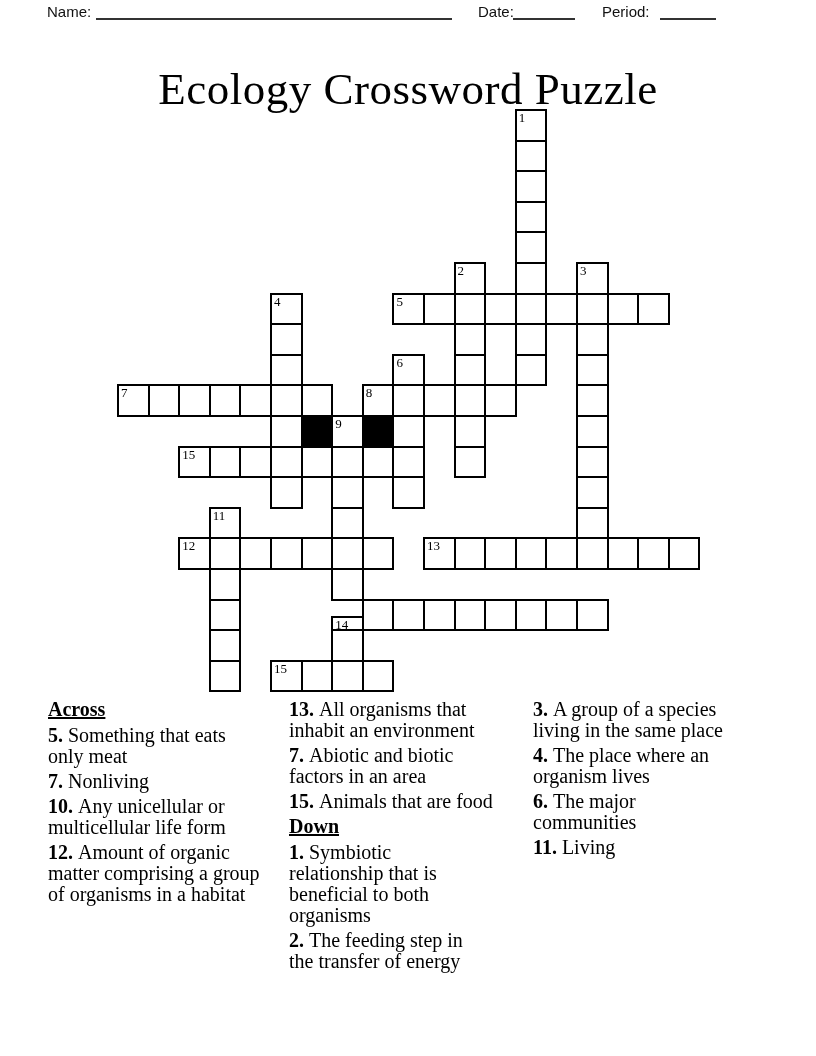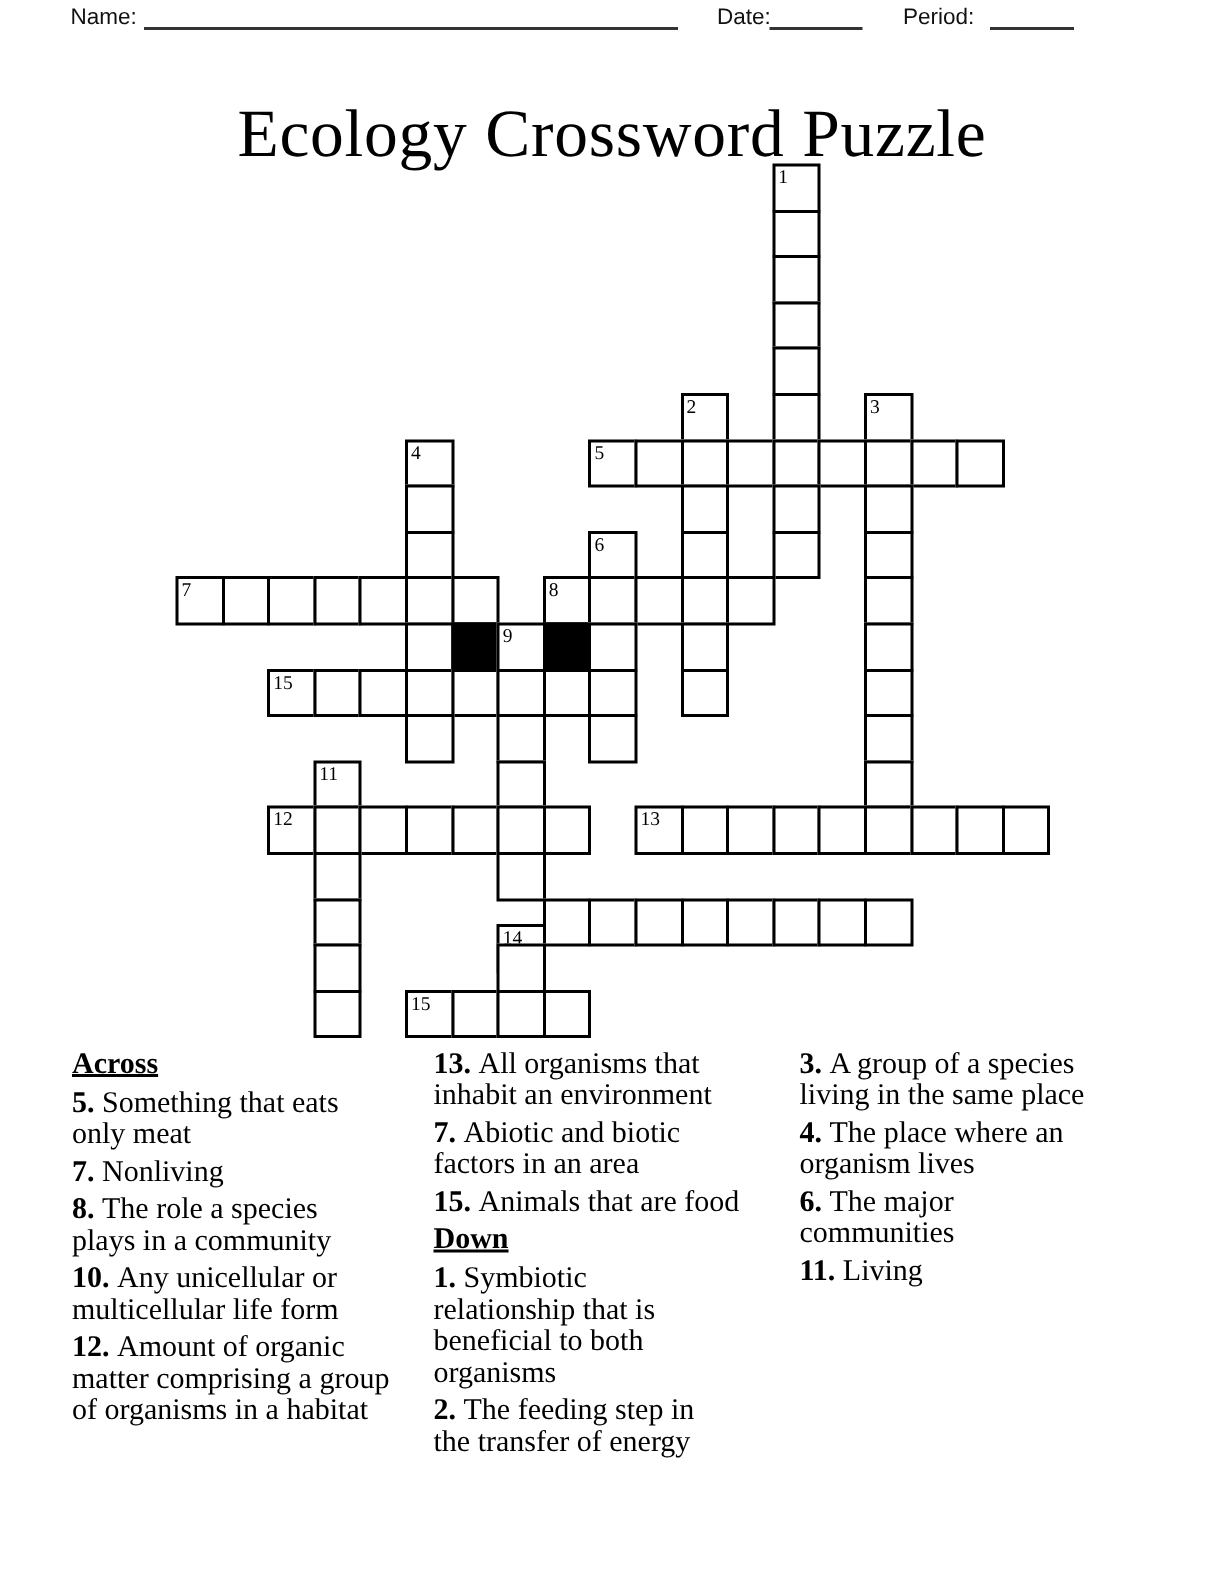--- a/index.html
+++ b/index.html
@@ -200,21 +200,20 @@
       <div class="cell" style="left: 183.6px; top: 550.8px;"></div>
       <div class="cell" style="left: 214.2px; top: 550.8px;"></div>
       <div class="cell" style="left: 244.8px; top: 550.8px;"></div>
     </div>
 
   <div class="clues">
     <div class="clue-col" id="clue-col-0">
         <div class="clue-heading">Across</div>
         <p class="clue"><b>5. </b>Something that eats<br>only meat</p>
         <p class="clue"><b>7. </b>Nonliving</p>
-        <p class="clue"><b>8. </b>The role a species<br>plays in a community</p>
         <p class="clue"><b>10. </b>Any unicellular or<br>multicellular life form</p>
         <p class="clue"><b>12. </b>Amount of organic<br>matter comprising a group<br>of organisms in a habitat</p>
       </div>
     <div class="clue-col" id="clue-col-1">
         <p class="clue"><b>13. </b>All organisms that<br>inhabit an environment</p>
         <p class="clue"><b>7. </b>Abiotic and biotic<br>factors in an area</p>
         <p class="clue"><b>15. </b>Animals that are food</p>
         <div class="clue-heading">Down</div>
         <p class="clue"><b>1. </b>Symbiotic<br>relationship that is<br>beneficial to both<br>organisms</p>
         <p class="clue"><b>2. </b>The feeding step in<br>the transfer of energy</p>

